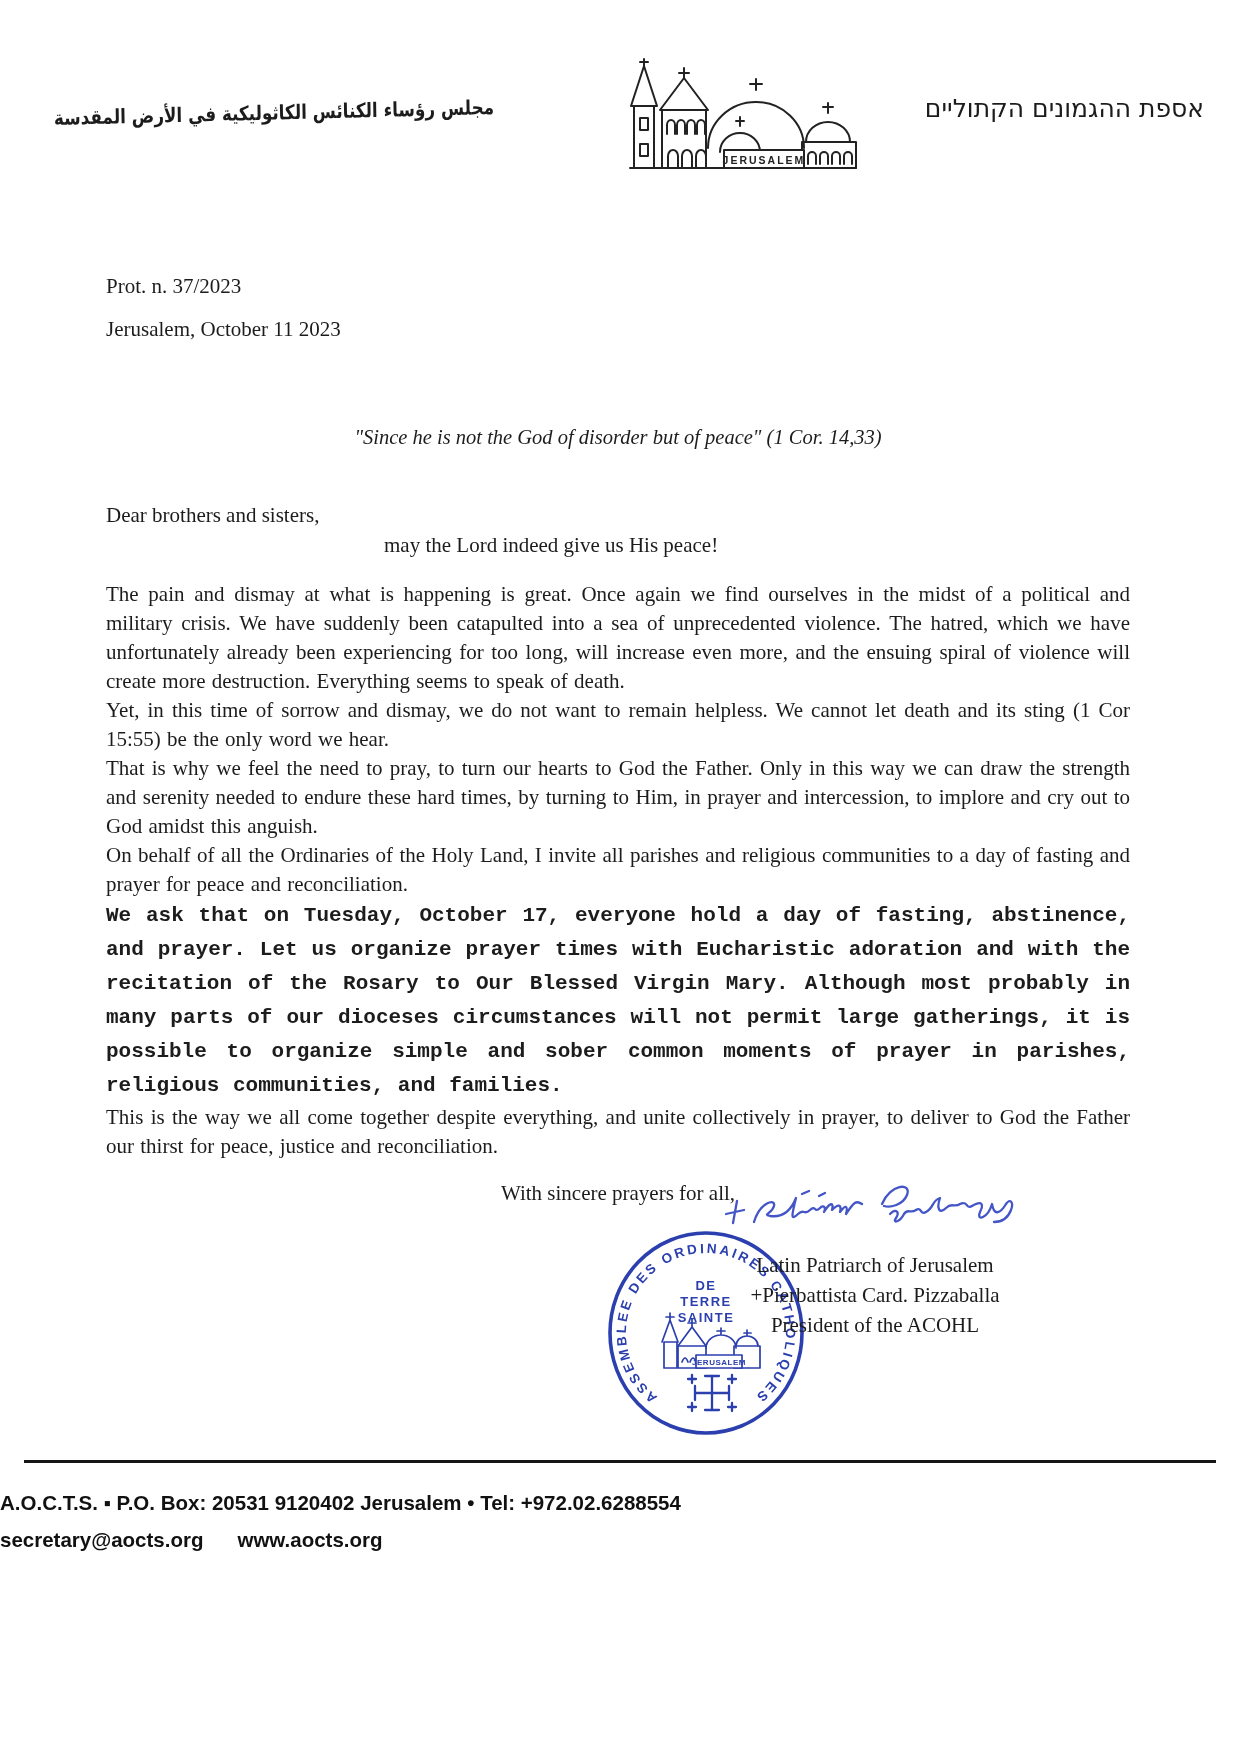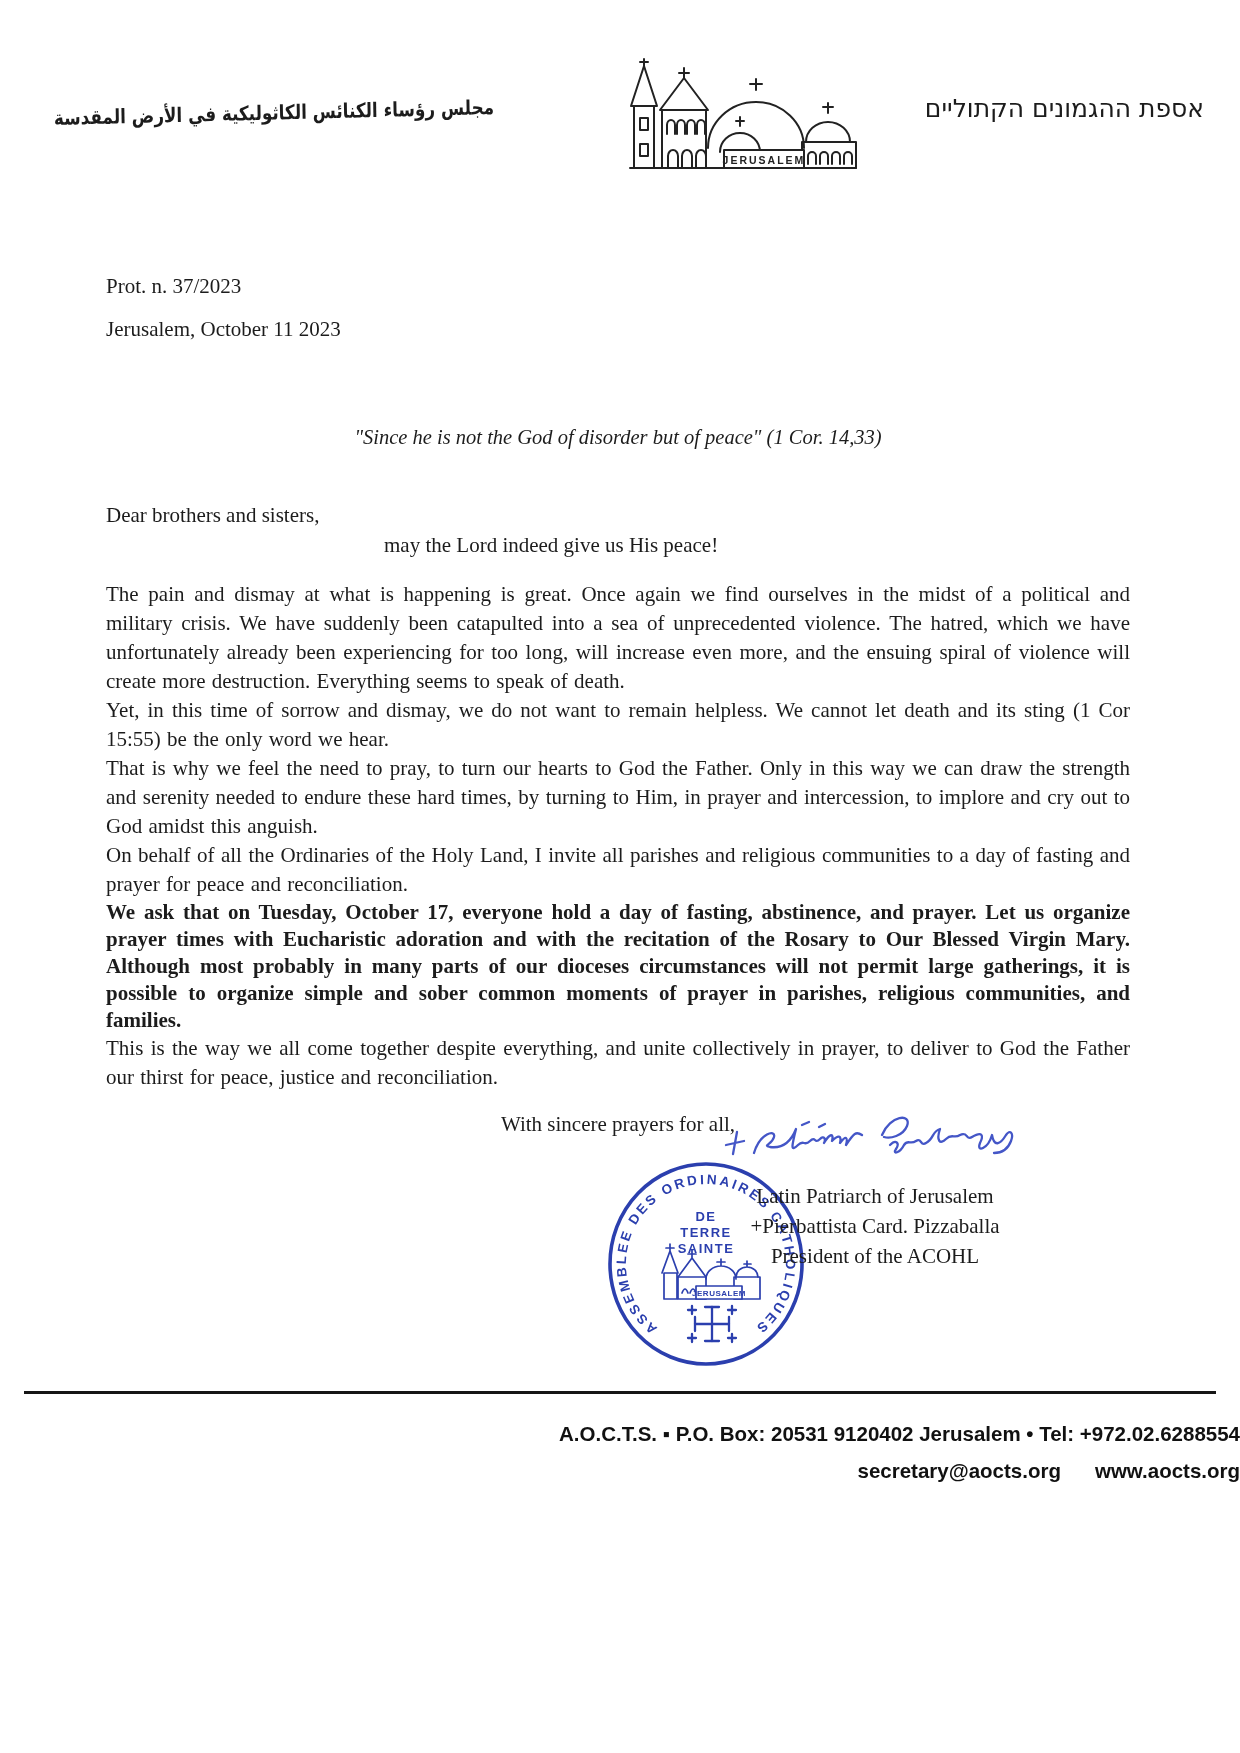--- a/index.html
+++ b/index.html
@@ -21,31 +21,31 @@
              margin-top:5px;letter-spacing:1px;}
   
   .main{margin:0 110px 0 106px;}
   .protocol{margin-top:100px;font-size:21px;}
   .dateline{margin-top:18px;text-align:left;font-size:21px;padding-right:10px;}
   .quote{margin-top:84px;text-align:center;font-style:italic;font-size:20.5px;}
   .salutation{margin-top:54px;font-size:21px;}
   .salutation .l2{margin-left:278px;margin-top:5px;}
   .body-text{margin-top:22px;}
   p.body-par{margin:0;font-size:21px;line-height:29px;text-align:justify;word-spacing:1px;}
-  p.emphasis{font-weight:bold;line-height:27px;}
+  p.emphasis{font-weight:bold;line-height:34px;font-family:Liberation Mono, monospace;}
   .closing{margin-top:20px;text-align:center;font-size:21px;}
   
   .sig-area{position:relative;height:240px;}
   .stamp{position:absolute;left:494px;top:18px;width:212px;height:218px;}
   .sig-script{position:absolute;left:608px;top:-34px;width:312px;height:72px;}
   .sig-block{position:absolute;left:624px;top:44px;width:290px;text-align:center;
              font-size:21px;line-height:30px;}
   
   .rule{border:none;border-top:3px solid #161616;margin:14px 24px 0 24px;}
-  .footer{margin-top:28px;text-align:right;font-family:"Liberation Sans",sans-serif;
+  .footer{margin-top:28px;text-align:left;font-family:"Liberation Sans",sans-serif;
           font-weight:bold;font-size:20.5px;color:#111;}
   .footer .line2{margin-top:13px;}
   .footer .gap{display:inline-block;width:34px;}
   svg{display:block;}
 </style>
 </head>
 <body>
 
 <div class="page">
 

